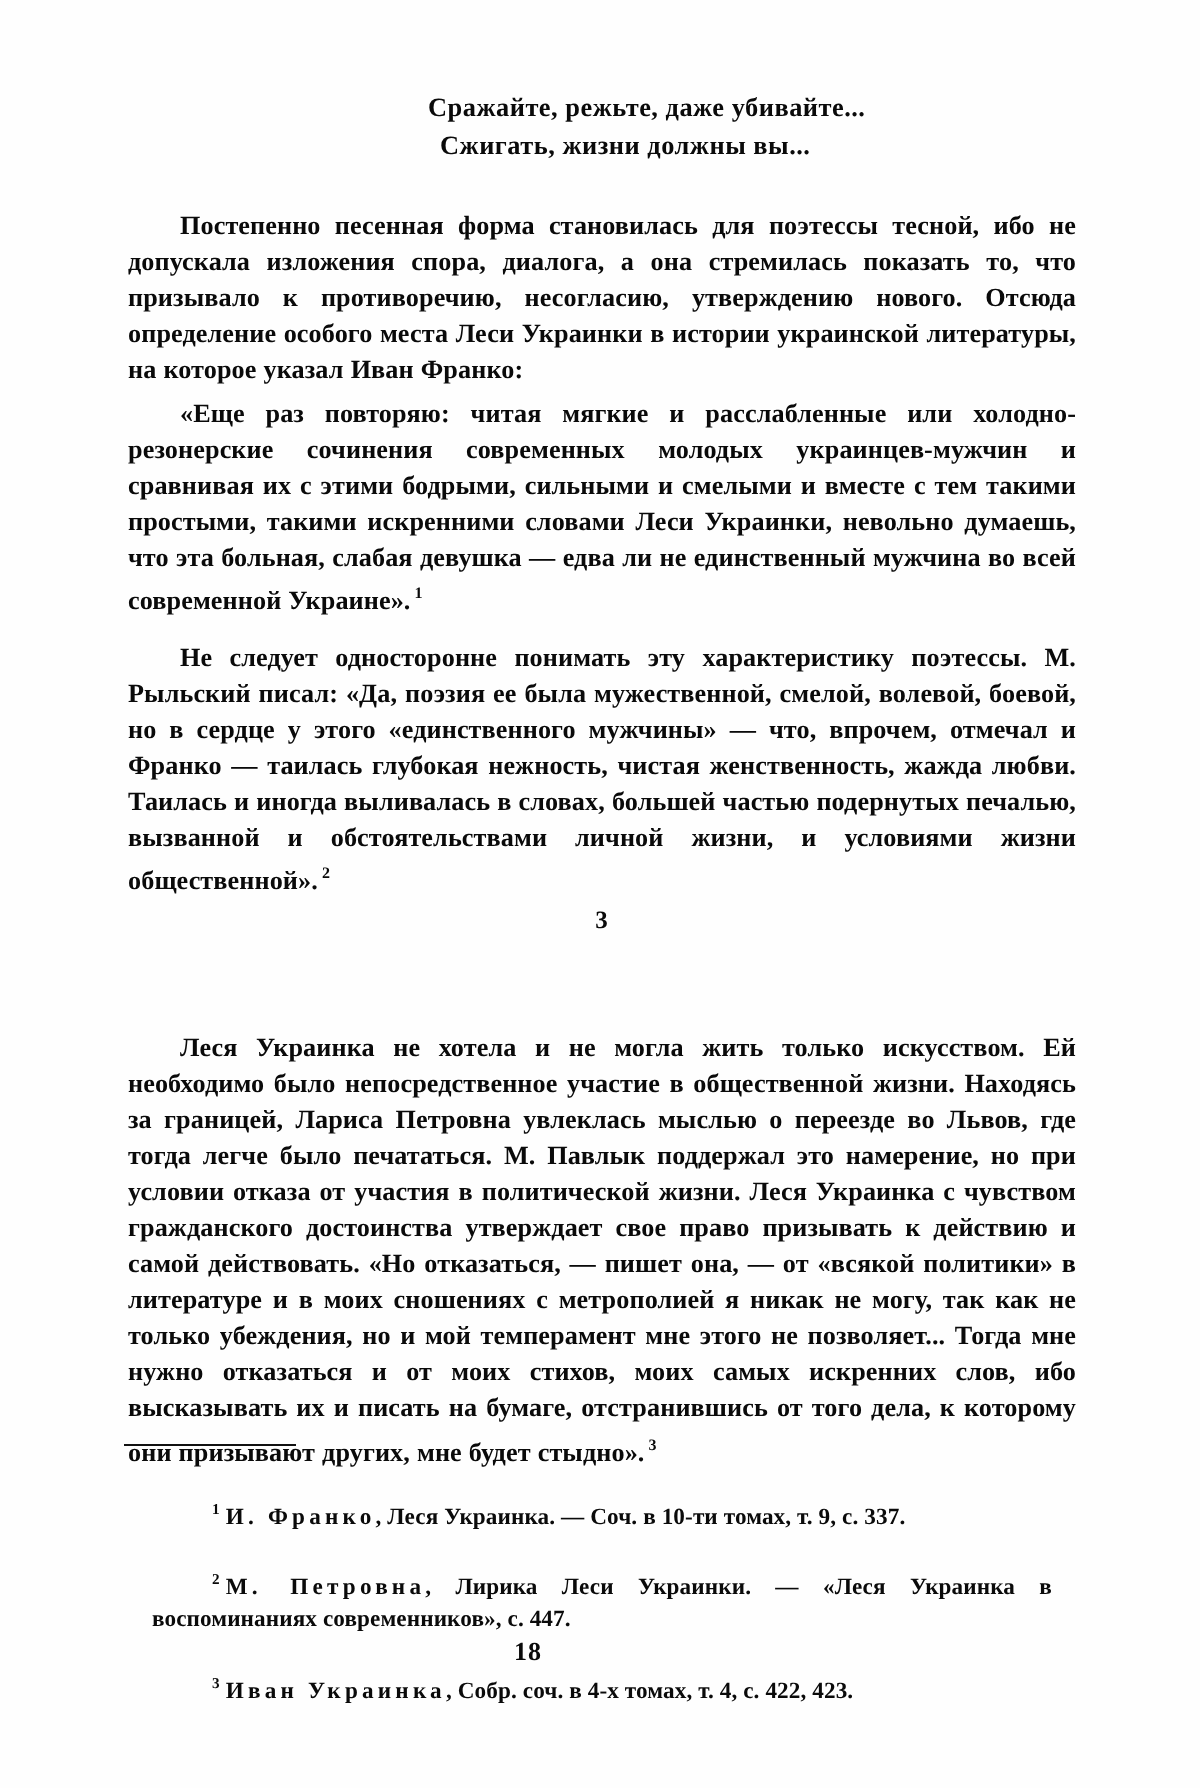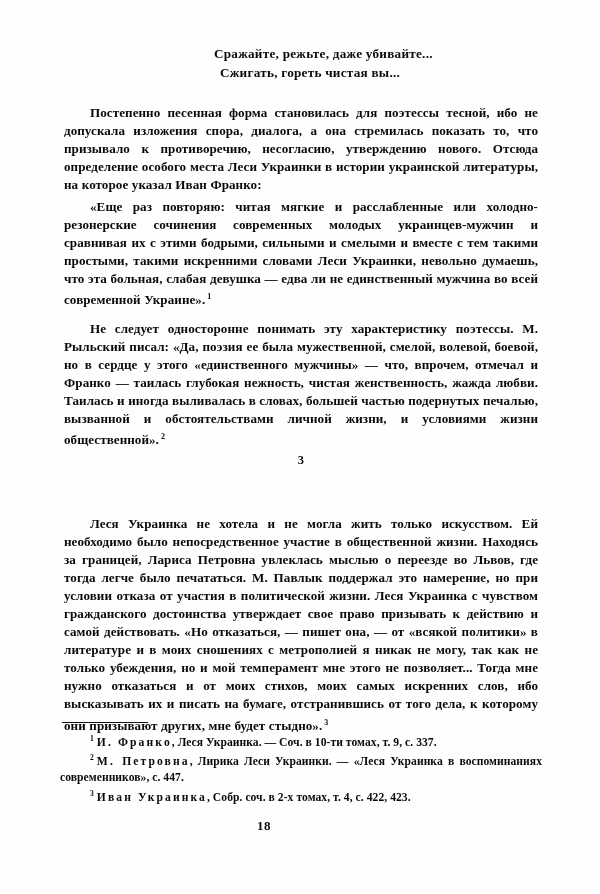--- a/index.html
+++ b/index.html
@@ -84,21 +84,21 @@
     height: 0;
     border-top: 1.6px solid #111;
   }
   .footnotes {
     position: absolute;
     left: 60px;
     top: 731px;
     width: 482px;
   }
   p.fn {
-    margin: 0;
+    margin: 16px;
     font-size: 11.6px;
     line-height: 15.6px;
     font-weight: 700;
     text-align: justify;
     text-indent: 30px;
     letter-spacing: 0.05px;
   }
   p.fn.last-left { text-align-last: left; }
   sup.fnm {
     font-size: 7.6px;
@@ -129,21 +129,21 @@
     padding-left: 2px;
   }
 </style>
 </head>
 <body>
 
 <div id="page">
 
   <div class="epigraph">
     <div class="eline">Сражайте, режьте, даже убивайте...</div>
-    <div class="eline indent2">Сжигать, гореть чистая вы...</div>
+    <div class="eline indent2">Сжигать, жизни должны вы...</div>
   </div>
 
   <div class="col blk1">
     <p class="para">Постепенно песенная форма становилась для поэтессы тесной, ибо не допускала изложения спора, диалога, а она стремилась показать то, что призывало к противоречию, несогласию, утверждению нового. Отсюда определение особого места Леси Украинки в истории украинской литературы, на которое указал Иван Франко:</p>
     <p class="para last-left"><span>«Еще раз повторяю: читая мягкие и расслабленные или холодно-резонерские сочинения современных молодых украинцев-мужчин и сравнивая их с этими бодрыми, сильными и смелыми и вместе с тем такими простыми, такими искренними словами Леси Украинки, невольно думаешь, что эта больная, слабая девушка — едва ли не единственный мужчина во всей современной Украине».</span><sup class="ref">1</sup></p>
   </div>
 
   <div class="col blk2">
     <p class="para last-left"><span>Не следует односторонне понимать эту характеристику поэтессы. М. Рыльский писал: «Да, поэзия ее была мужественной, смелой, волевой, боевой, но в сердце у этого «единственного мужчины» — что, впрочем, отмечал и Франко — таилась глубокая нежность, чистая женственность, жажда любви. Таилась и иногда выливалась в словах, большей частью подернутых печалью, вызванной и обстоятельствами личной жизни, и условиями жизни общественной».</span><sup class="ref">2</sup></p>
   </div>
@@ -152,18 +152,18 @@
 
   <div class="col blk3">
     <p class="para last-left"><span>Леся Украинка не хотела и не могла жить только искусством. Ей необходимо было непосредственное участие в общественной жизни. Находясь за границей, Лариса Петровна увлеклась мыслью о переезде во Львов, где тогда легче было печататься. М. Павлык поддержал это намерение, но при условии отказа от участия в политической жизни. Леся Украинка с чувством гражданского достоинства утверждает свое право призывать к действию и самой действовать. «Но отказаться, — пишет она, — от «всякой политики» в литературе и в моих сношениях с метрополией я никак не могу, так как не только убеждения, но и мой темперамент мне этого не позволяет... Тогда мне нужно отказаться и от моих стихов, моих самых искренних слов, ибо высказывать их и писать на бумаге, отстранившись от того дела, к которому они призывают других, мне будет стыдно».</span><sup class="ref">3</sup></p>
   </div>
 
   <div class="fn-rule"></div>
 
   <div class="footnotes">
     <p class="fn last-left"><sup class="fnm">1</sup><span class="sp">И. Франко</span><span>, Леся Украинка. — Соч. в 10-ти томах, т. 9, с. 337.</span></p>
     <p class="fn last-left"><sup class="fnm">2</sup><span class="sp">М. Петровна</span><span>, Лирика Леси Украинки. — «Леся Украинка в воспоминаниях современников», с. 447.</span></p>
-    <p class="fn last-left"><sup class="fnm">3</sup><span class="sp">Иван Украинка</span><span>, Собр. соч. в 2-х томах, т. 4, с. 422, 423.</span></p>
+    <p class="fn last-left"><sup class="fnm">3</sup><span class="sp">Иван Украинка</span><span>, Собр. соч. в 4-х томах, т. 4, с. 422, 423.</span></p>
   </div>
 
   <div class="page-num">18</div>
 
 </div>
 
 </body></html>

